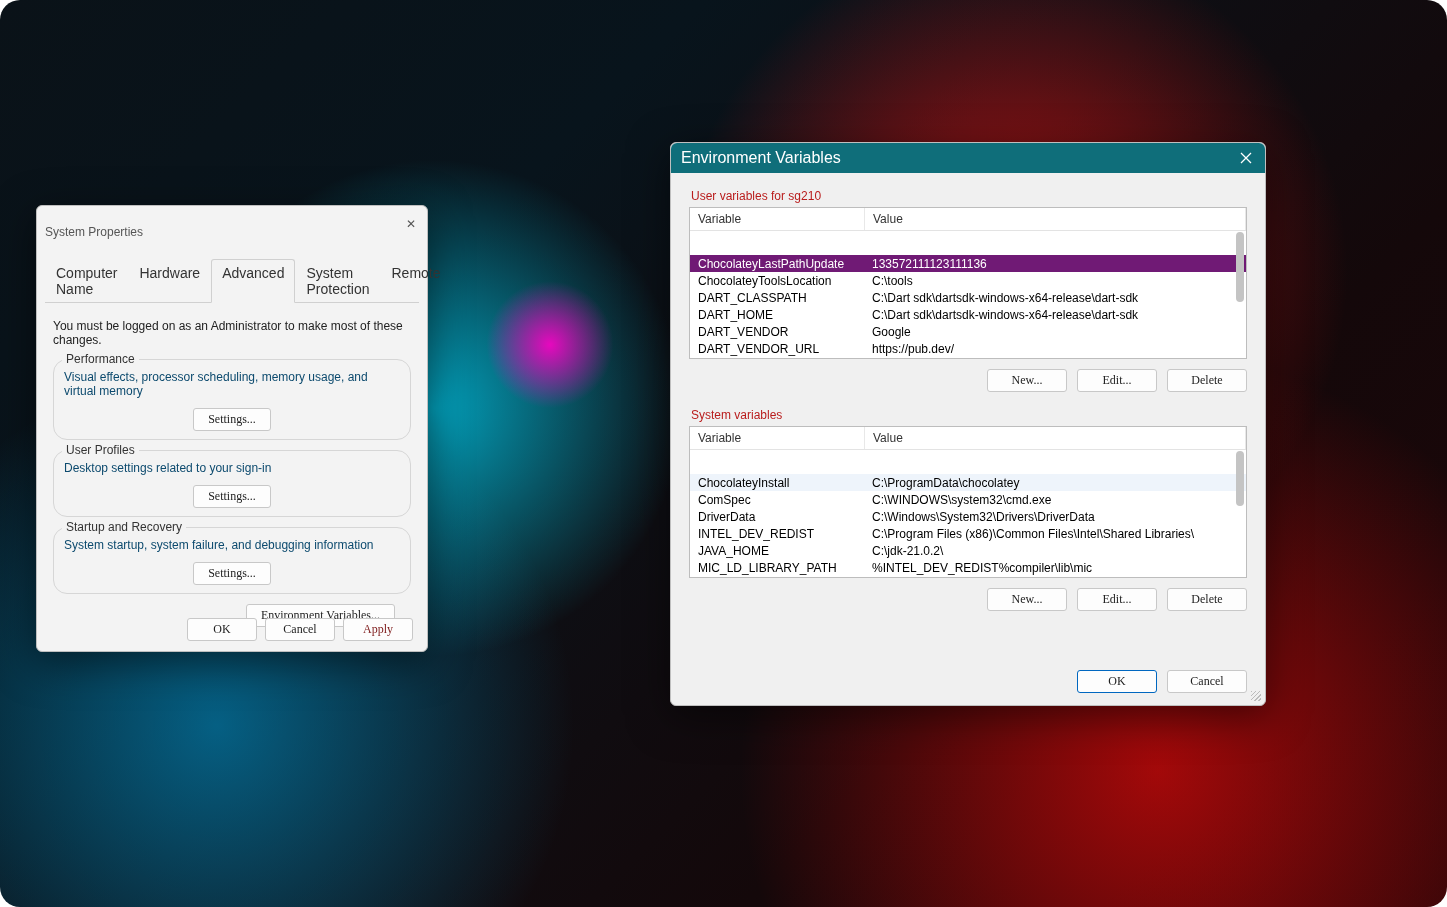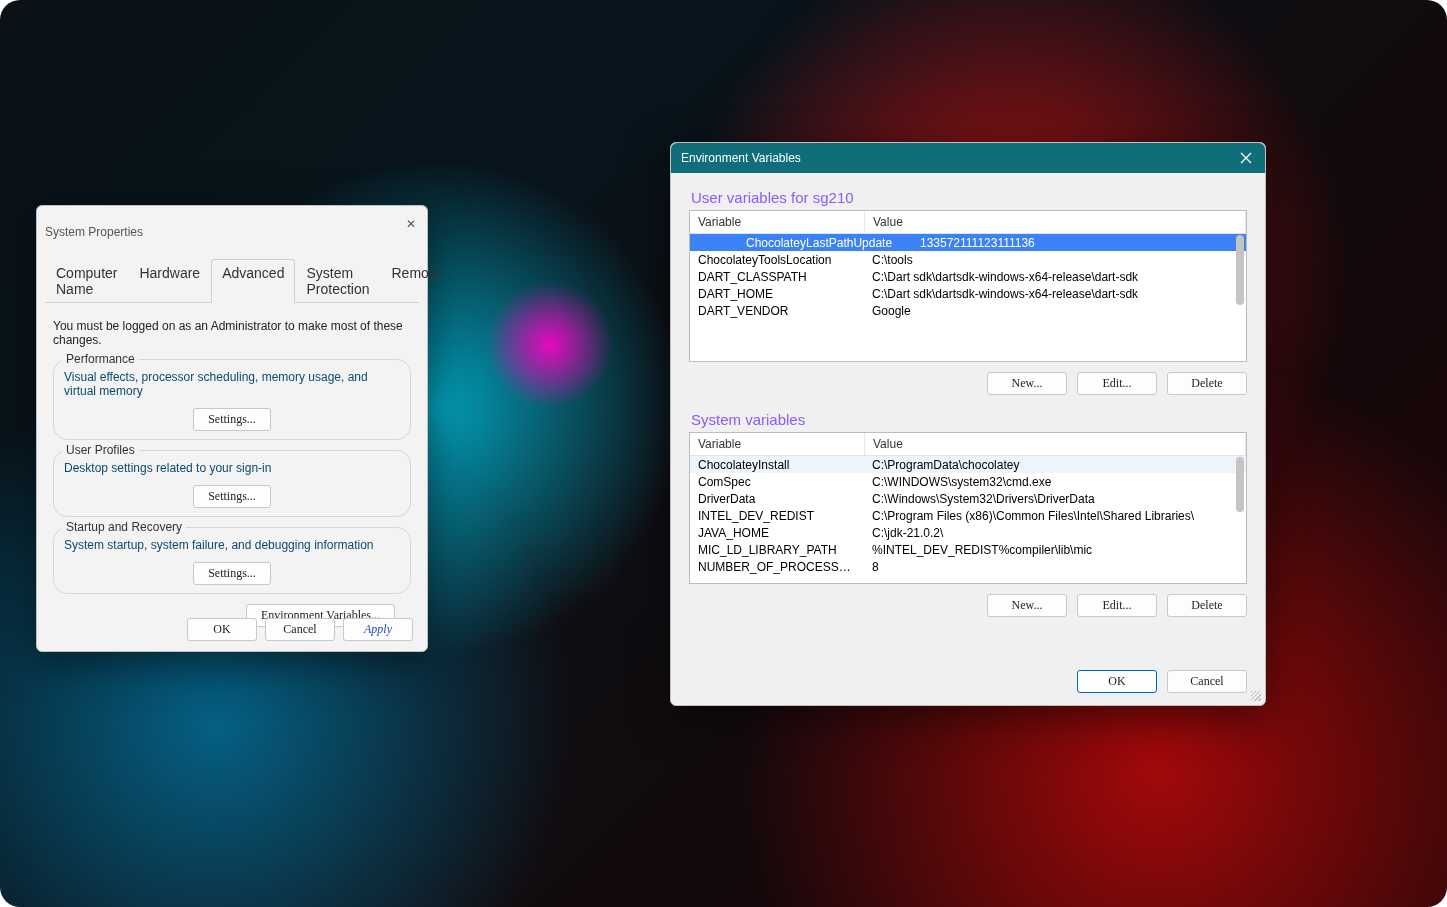--- a/index.html
+++ b/index.html
@@ -20,40 +20,40 @@
   .tabs{display:flex;border-bottom:1px solid #d0d0d0;margin:0 8px;}
   .tab{padding:5px 10px 6px;font-size:14px;color:#333;cursor:default;border:1px solid transparent;border-bottom:none;position:relative;top:1px;}
   .tab.active{background:#f3f3f3;border-color:#d0d0d0;border-bottom:1px solid #f3f3f3;border-radius:3px 3px 0 0;}
   .tabbody{padding:10px 16px 0;}
   .note{font-size:12px;color:#222;margin:6px 0 12px;}
   .grp{border:1px solid #d6d6d6;border-radius:14px;margin-bottom:10px;padding:10px 10px 8px;position:relative;}
   .grp .legend{position:absolute;top:-8px;left:8px;background:#f3f3f3;padding:0 4px;font-size:12px;color:#333;}
   .grp .desc{font-size:12px;color:#0c4a6e;}
   .btnrow{display:flex;justify-content:center;margin-top:10px;gap:8px;}
   button.win11{background:#fdfdfd;border:1px solid #c8c8c8;border-radius:3px;padding:3px 14px;font:12px "Segoe UI";color:#222;min-width:66px;cursor:default;}
-  button.win11:disabled{color:#1d4ed8;font-style:italic;}
+  button.win11:disabled{color:#7f1d1d;}
   button.win11.primary{border-color:#0067c0;}
   .footer{position:absolute;bottom:10px;right:14px;display:flex;gap:8px;}
   .envbtnrow{display:flex;justify-content:flex-end;margin:6px 16px 0 0;}
   
   #envvars{left:670px;top:142px;width:594px;height:562px;background:#f0f0f0;}
   #envvars .titlebar{height:30px;background:#0f6e7a;color:#fff;border-radius:6px 6px 0 0;display:flex;align-items:center;padding:0 10px;justify-content:space-between;}
-  #envvars .titlebar .ttl{font-size:12px;}
+  #envvars .titlebar .ttl{font-size:16px;}
   #envvars .titlebar .x{width:18px;height:18px;display:flex;align-items:center;justify-content:center;}
-  #envvars .section-label{font-size:15px;color:#8b5cf6;margin:16px 0 4px 20px;}
-  .tablewrap{margin:0 18px;border:1px solid #bdbdbd;background:#fff;height:150px;display:flex;flex-direction:column;position:relative;}
+  #envvars .section-label{font-size:12px;color:#b91c1c;margin:16px 0 4px 20px;}
+  .tablewrap{margin:0 18px;border:1px solid #bdbdbd;background:#fff;height:150px;display:flex;flex-direction:column;position:relative;gap:24px;}
   .tablewrap.sys{height:150px;}
   .thead{display:flex;background:#fff;border-bottom:1px solid #e3e3e3;flex:0 0 auto;}
   .thead .th{padding:4px 8px;font-size:12px;color:#333;border-right:1px solid #e8e8e8;}
   .col-var{width:158px;flex:0 0 158px;}
   .col-val{flex:1;}
   .tbody{flex:1;overflow:hidden;}
   .tr{display:flex;font-size:12px;}
   .tr .td{padding:1.5px 8px;white-space:nowrap;overflow:hidden;text-overflow:ellipsis;}
-  .tr.sel{background:#3b82f6;color:#fff;padding-left:48px;}
+  .tr.sel{background:#701a75;color:#fff;}
   .tr.hover{background:#eef4fb;}
   .scrollthumb{position:absolute;right:2px;width:8px;background:#c4c4c4;border-radius:4px;}
   .btnbar{display:flex;justify-content:flex-end;gap:10px;margin:10px 18px 0;align-items:flex-end;}
   .btnbar button{min-width:80px;}
   #envvars .dlgfooter{position:absolute;bottom:12px;right:18px;display:flex;gap:10px;}
   #envvars .resize{position:absolute;right:4px;bottom:4px;width:10px;height:10px;opacity:.5;
     background:repeating-linear-gradient(135deg,#888 0 1px,transparent 1px 3px);}
 </style>
 </head>
 <body>
@@ -140,20 +140,24 @@
             <div class="td col-val">C:\Dart sdk\dartsdk-windows-x64-release\dart-sdk</div>
           </div>
           <div class="tr">
             <div class="td col-var">DART_HOME</div>
             <div class="td col-val">C:\Dart sdk\dartsdk-windows-x64-release\dart-sdk</div>
           </div>
           <div class="tr">
             <div class="td col-var">DART_VENDOR</div>
             <div class="td col-val">Google</div>
           </div>
+          <div class="tr">
+            <div class="td col-var">DART_VENDOR_URL</div>
+            <div class="td col-val">https://pub.dev/</div>
+          </div>
         </div>
       <div class="scrollthumb" style="top:24px;height:70px"></div>
     </div>
     <div class="btnbar">
       <button class="win11">New...</button>
       <button class="win11">Edit...</button>
       <button class="win11">Delete</button>
     </div>
 
     <div class="section-label">System variables</div>

